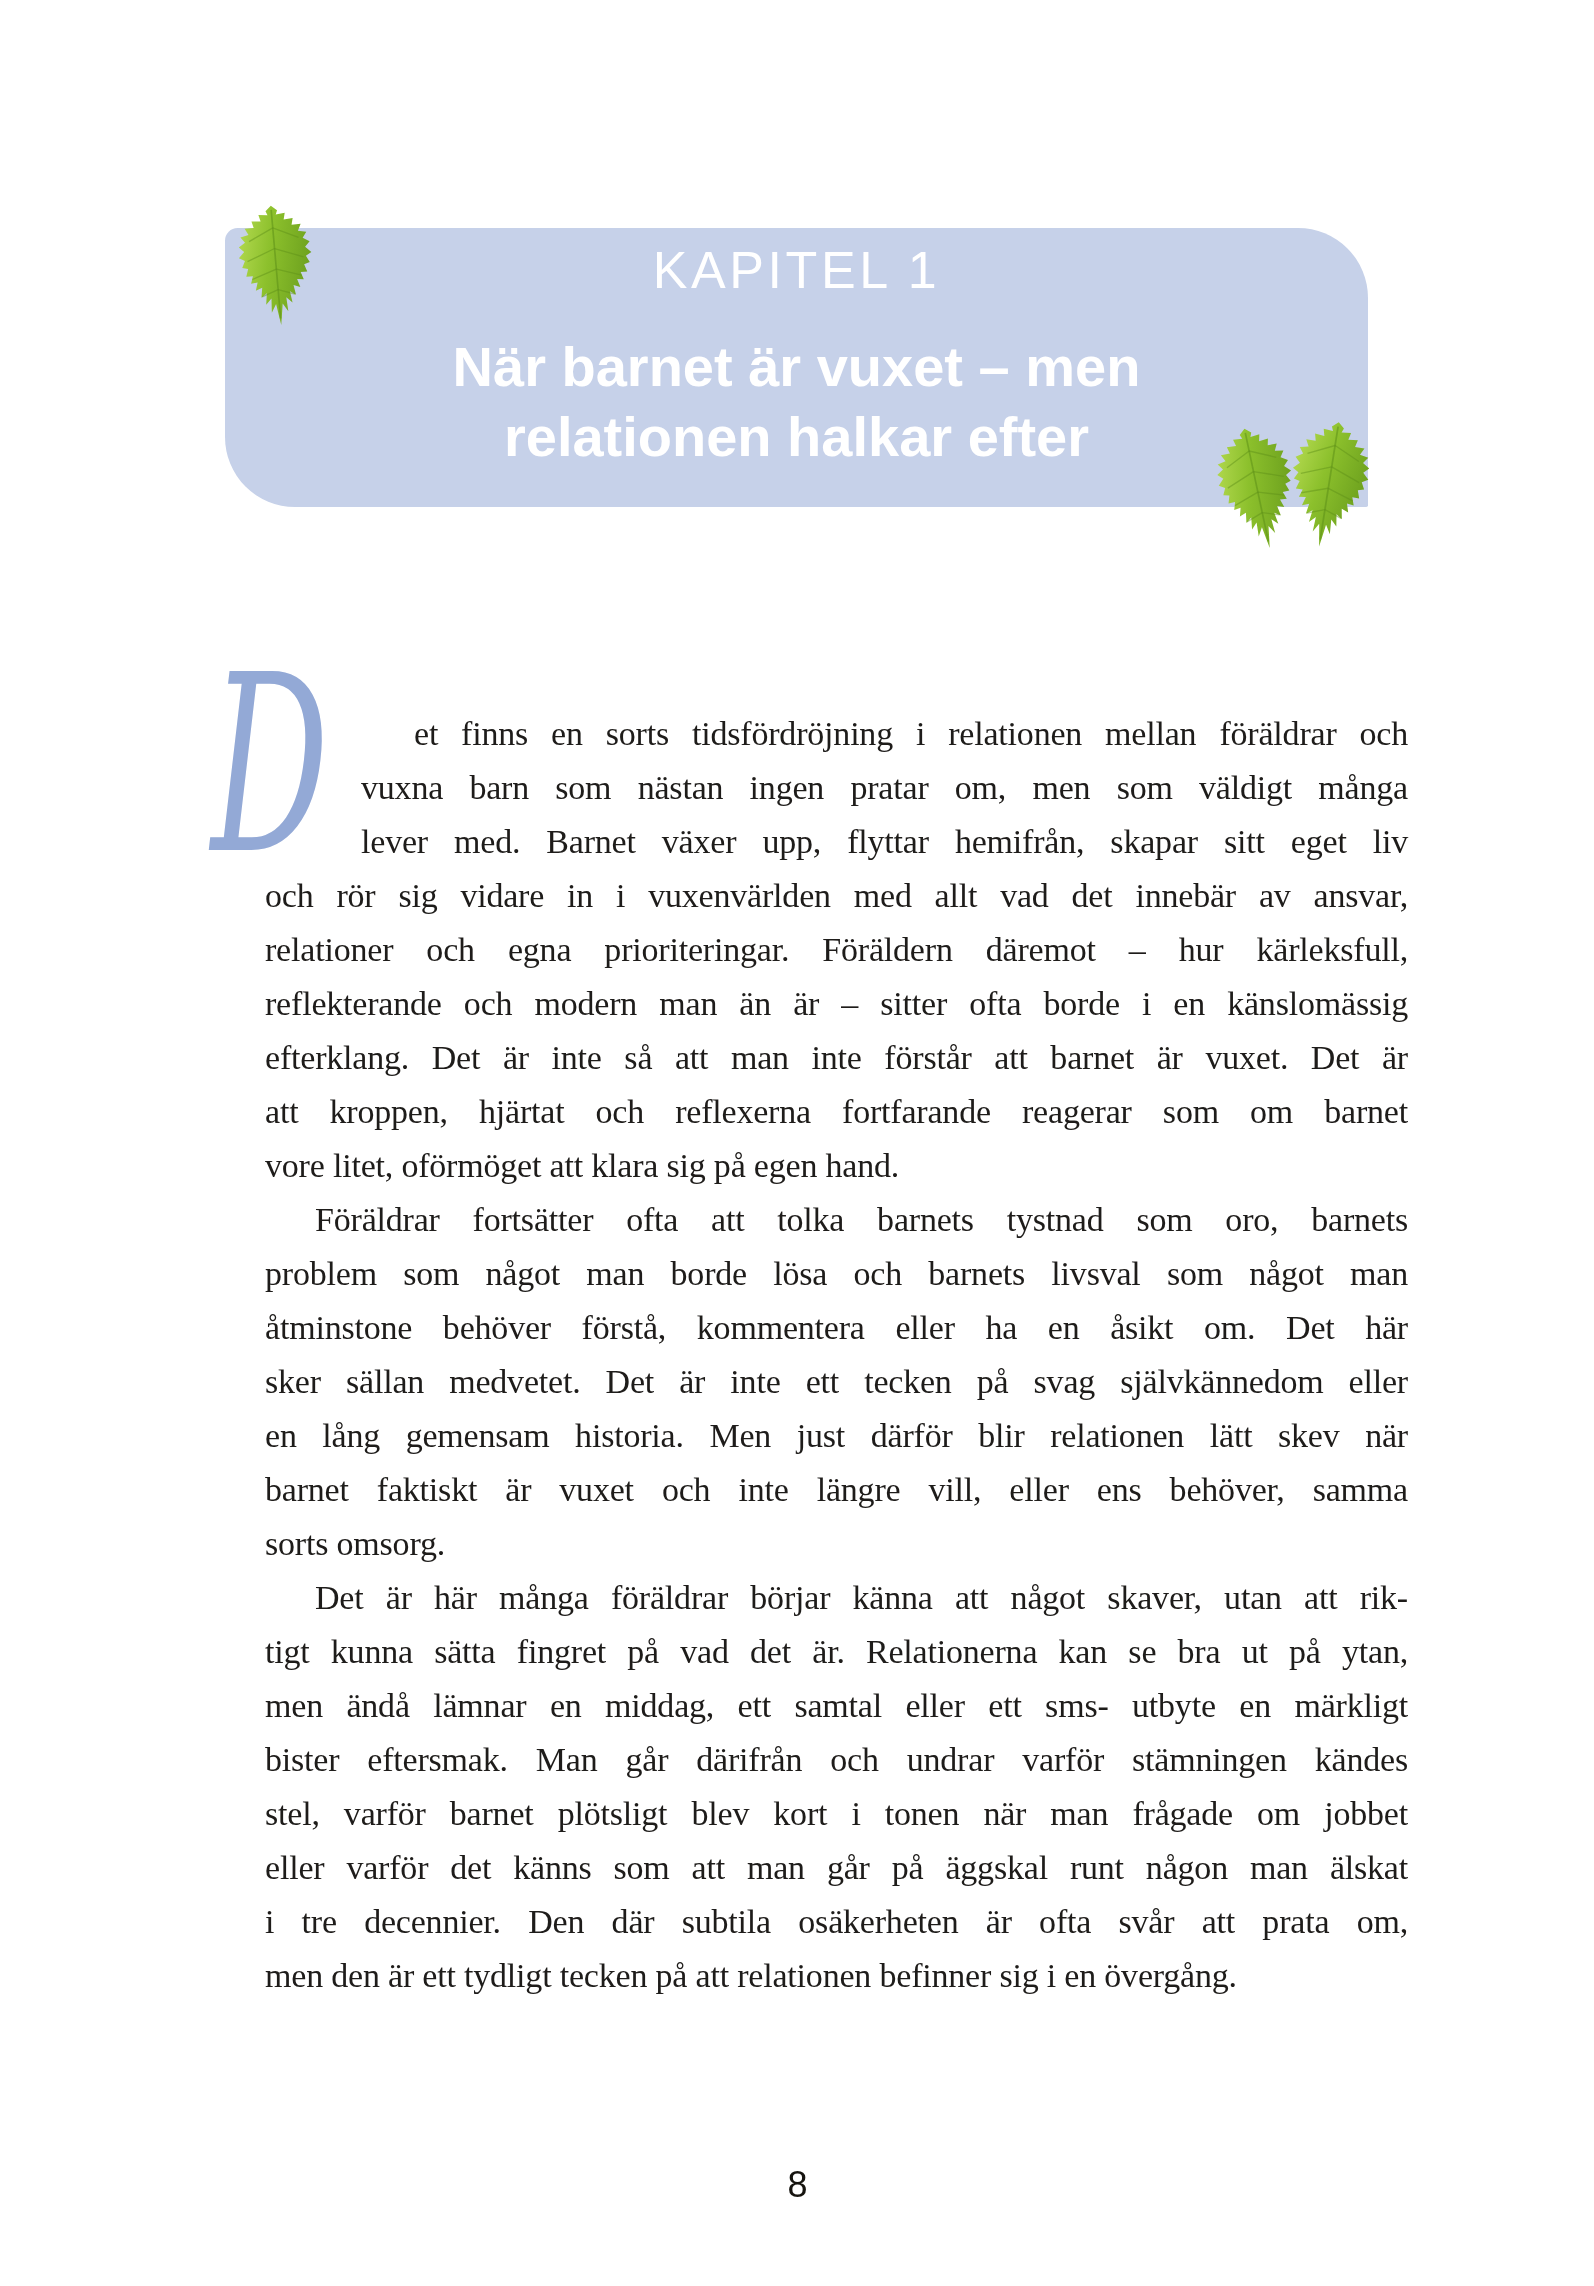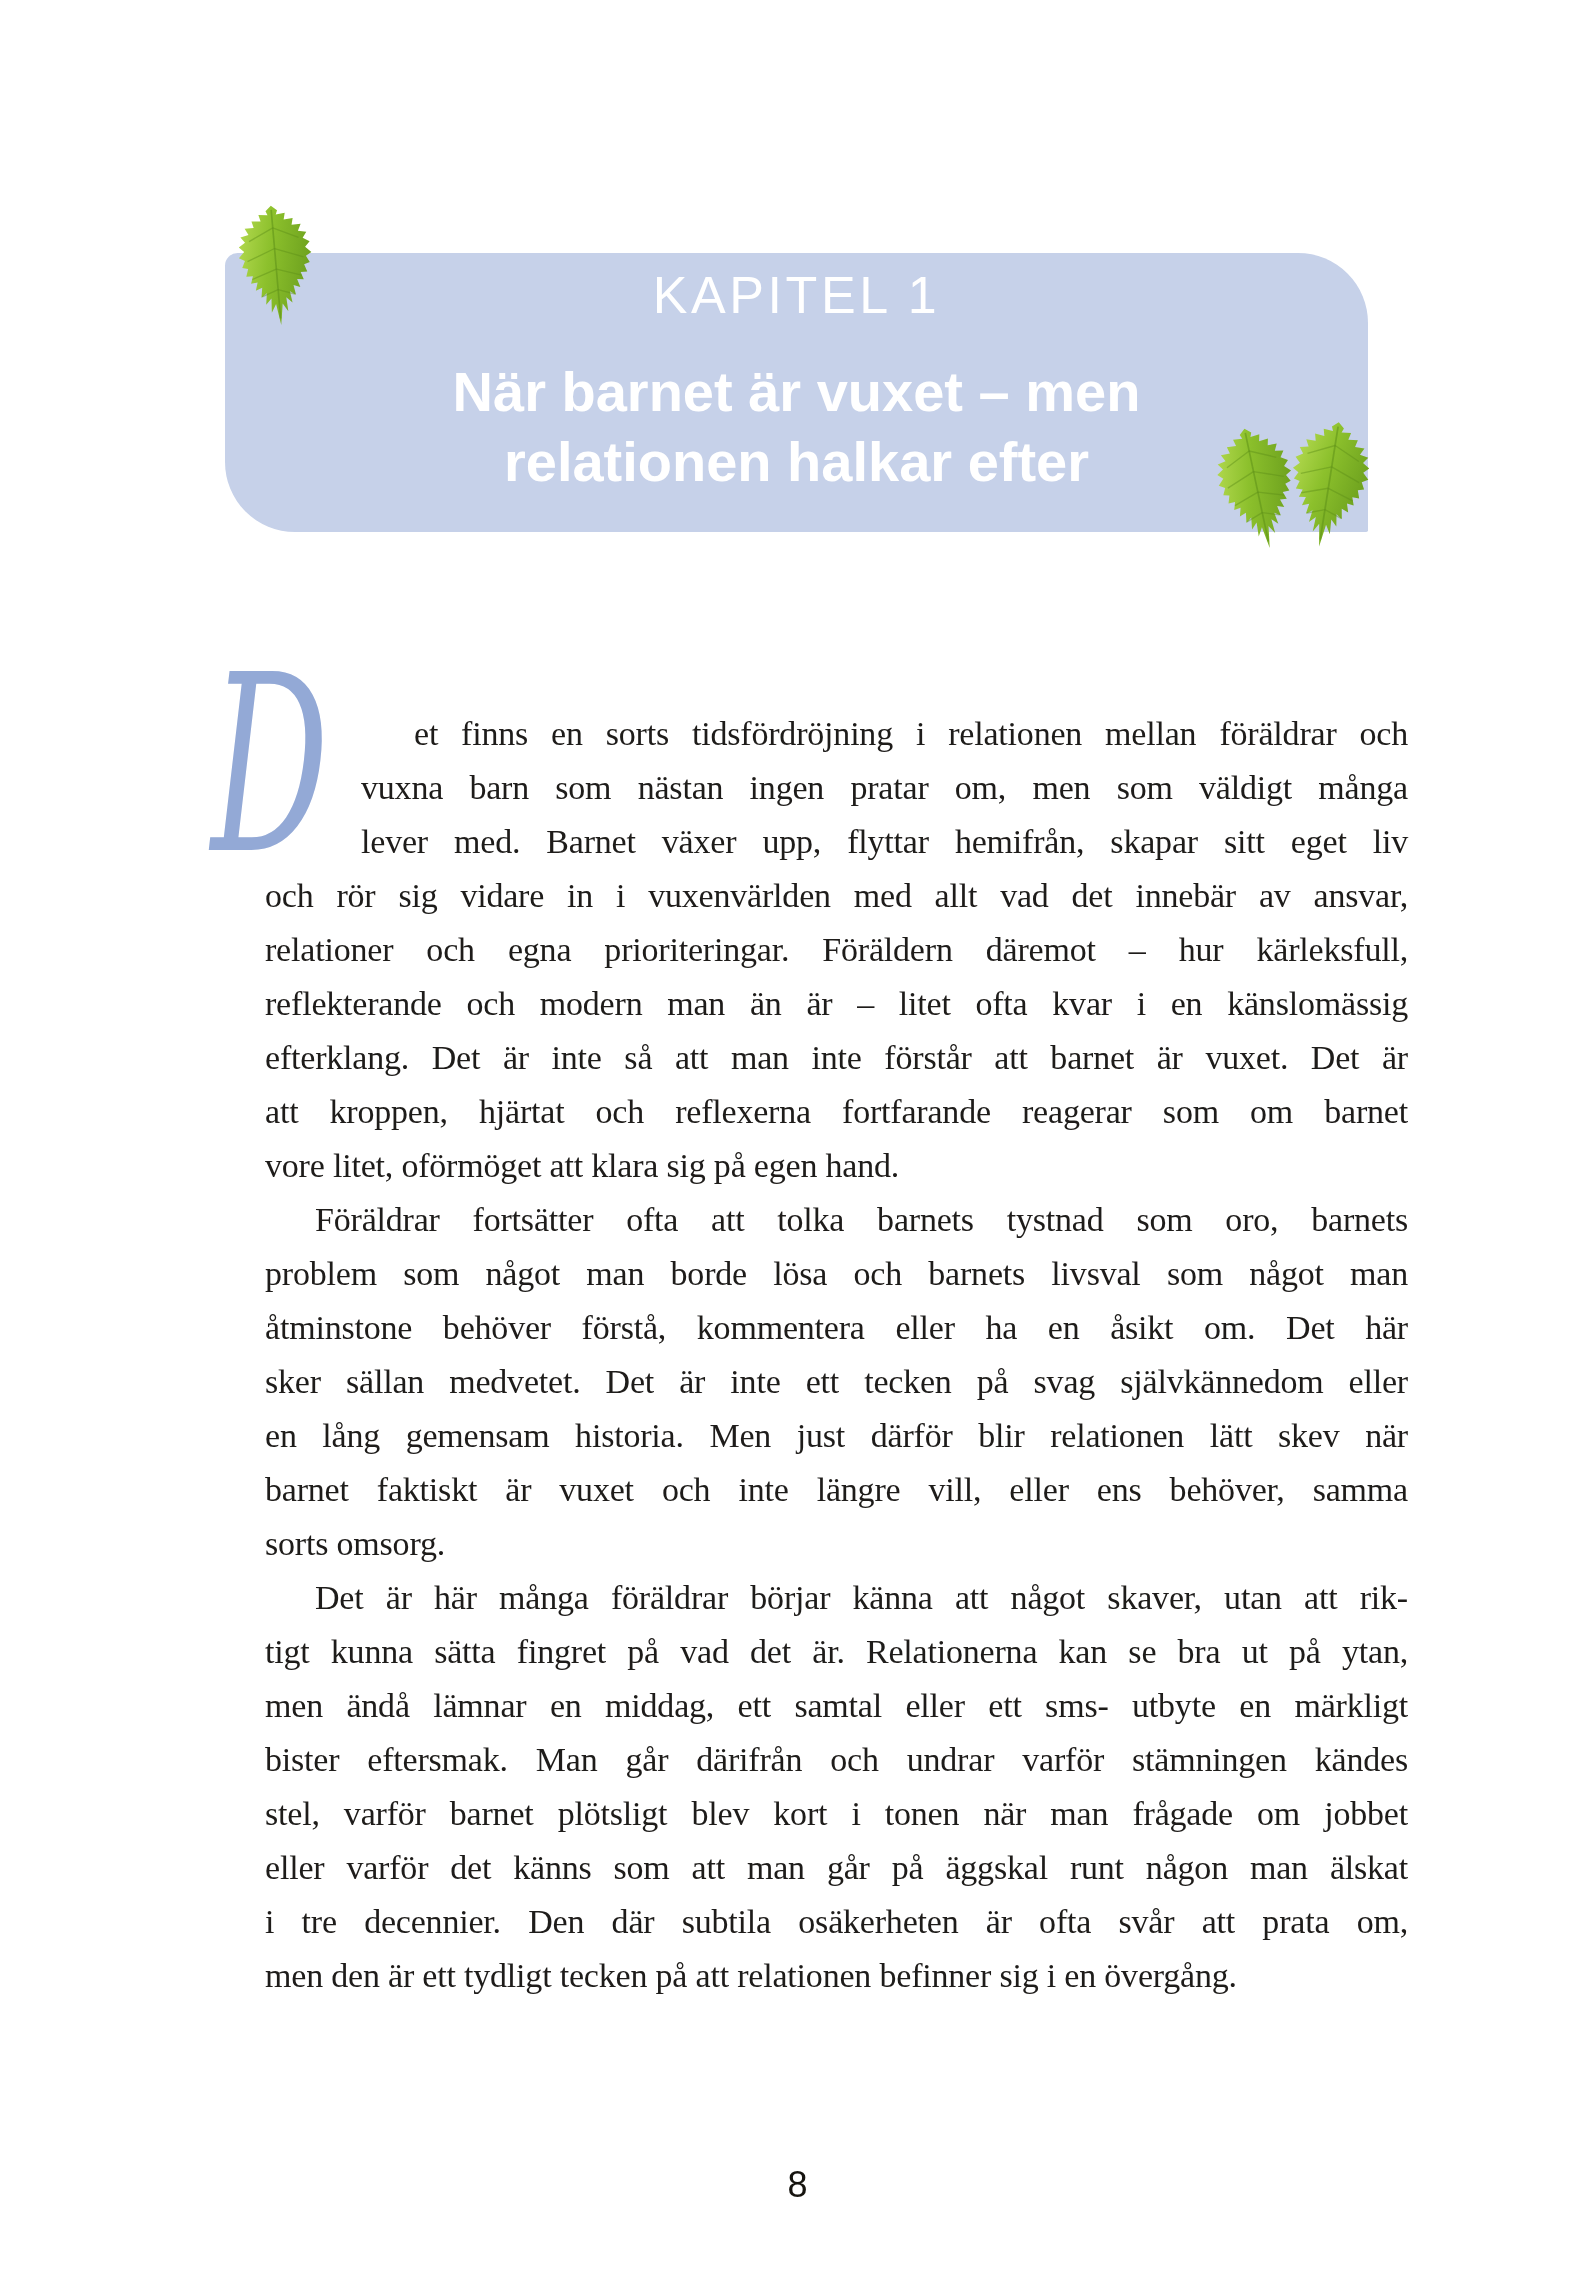--- a/index.html
+++ b/index.html
@@ -10,21 +10,20 @@
     overflow:hidden;
     font-family:"Liberation Serif","DejaVu Serif",serif;
     color:#1e1c1a;
   }
   
   .banner{
     position:absolute;
     left:225px;top:228px;
     width:1143px;height:279px;
     border-radius:12.6px 70px 1.8px 70px;
-    margin-top:25px;
   }
   .kicker{
     position:absolute;
     left:0;top:14.4px;width:100%;
     text-align:center;
     font-family:"Liberation Sans","DejaVu Sans",sans-serif;
     font-weight:300;
     font-size:52px;
     letter-spacing:3.6px;
     line-height:56px;
@@ -131,21 +130,21 @@
   <div class="dropcap" style="color:#93a9d6;">D</div>
 
   <div class="bodytext">
     <div class="para" id="para1">
 
     <div class="line">et finns en sorts tidsfördröjning i relationen mellan föräldrar och</div>
         <div class="line">vuxna barn som nästan ingen pratar om, men som väldigt många</div>
         <div class="line">lever med. Barnet växer upp, flyttar hemifrån, skapar sitt eget liv</div>
         <div class="line">och rör sig vidare in i vuxenvärlden med allt vad det innebär av ansvar,</div>
         <div class="line">relationer och egna prioriteringar. Föräldern däremot – hur kärleksfull,</div>
-        <div class="line">reflekterande och modern man än är – litet ofta kvar i en känslomässig</div>
+        <div class="line">reflekterande och modern man än är – sitter ofta borde i en känslomässig</div>
         <div class="line">efterklang. Det är inte så att man inte förstår att barnet är vuxet. Det är</div>
         <div class="line">att kroppen, hjärtat och reflexerna fortfarande reagerar som om barnet</div>
         <div class="line last-line">vore litet, oförmöget att klara sig på egen hand.</div>
       </div>
     <div class="para" id="para2">
 
     <div class="line">Föräldrar fortsätter ofta att tolka barnets tystnad som oro, barnets</div>
         <div class="line">problem som något man borde lösa och barnets livsval som något man</div>
         <div class="line">åtminstone behöver förstå, kommentera eller ha en åsikt om. Det här</div>
         <div class="line">sker sällan medvetet. Det är inte ett tecken på svag självkännedom eller</div>

